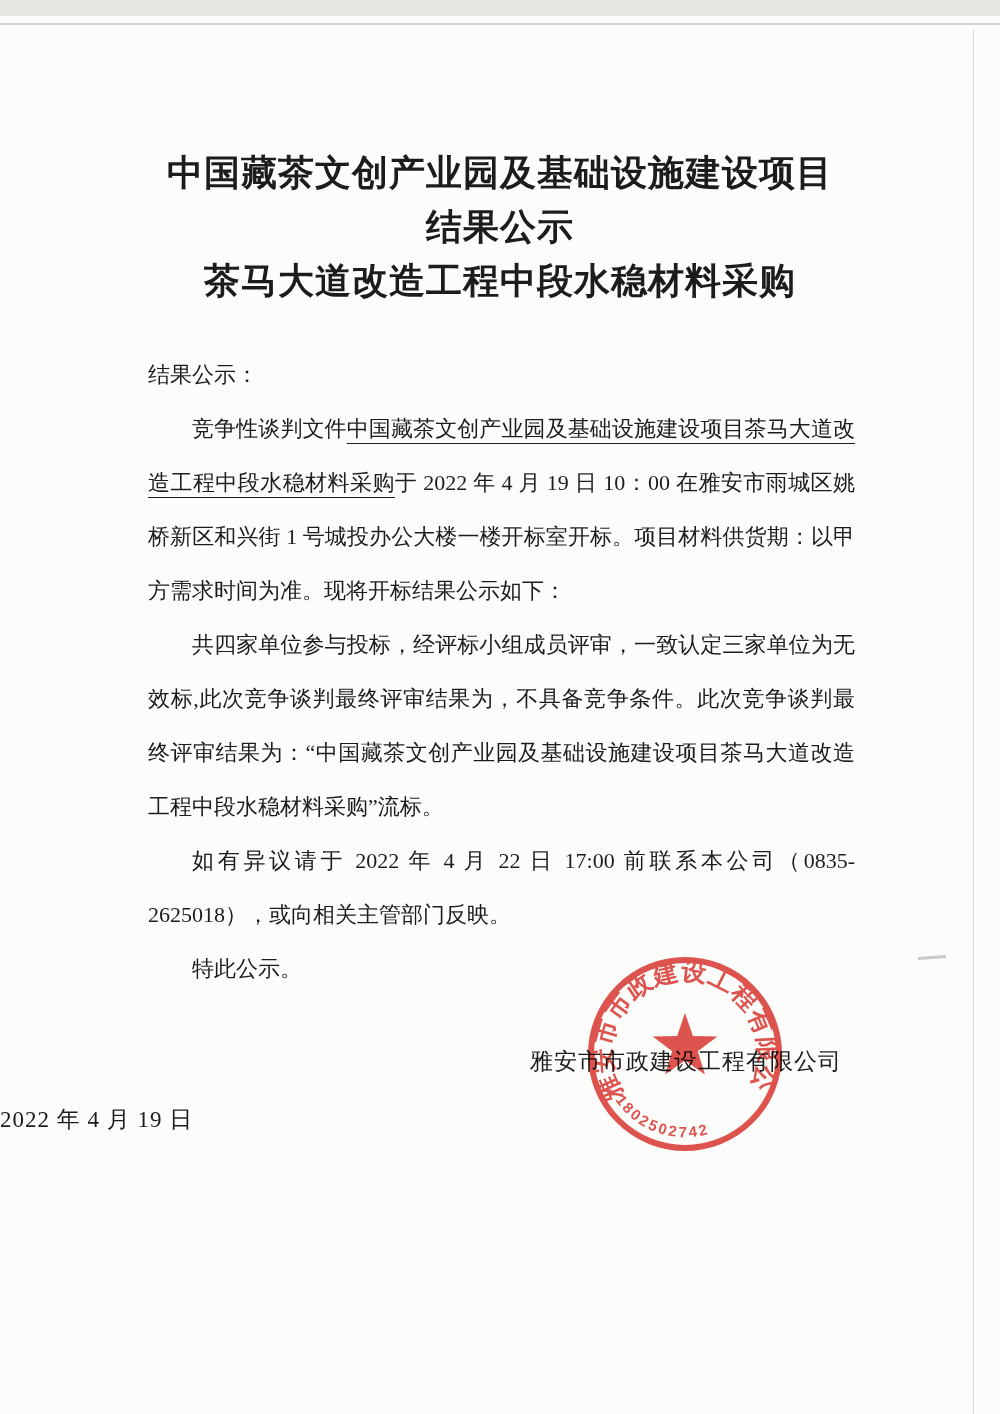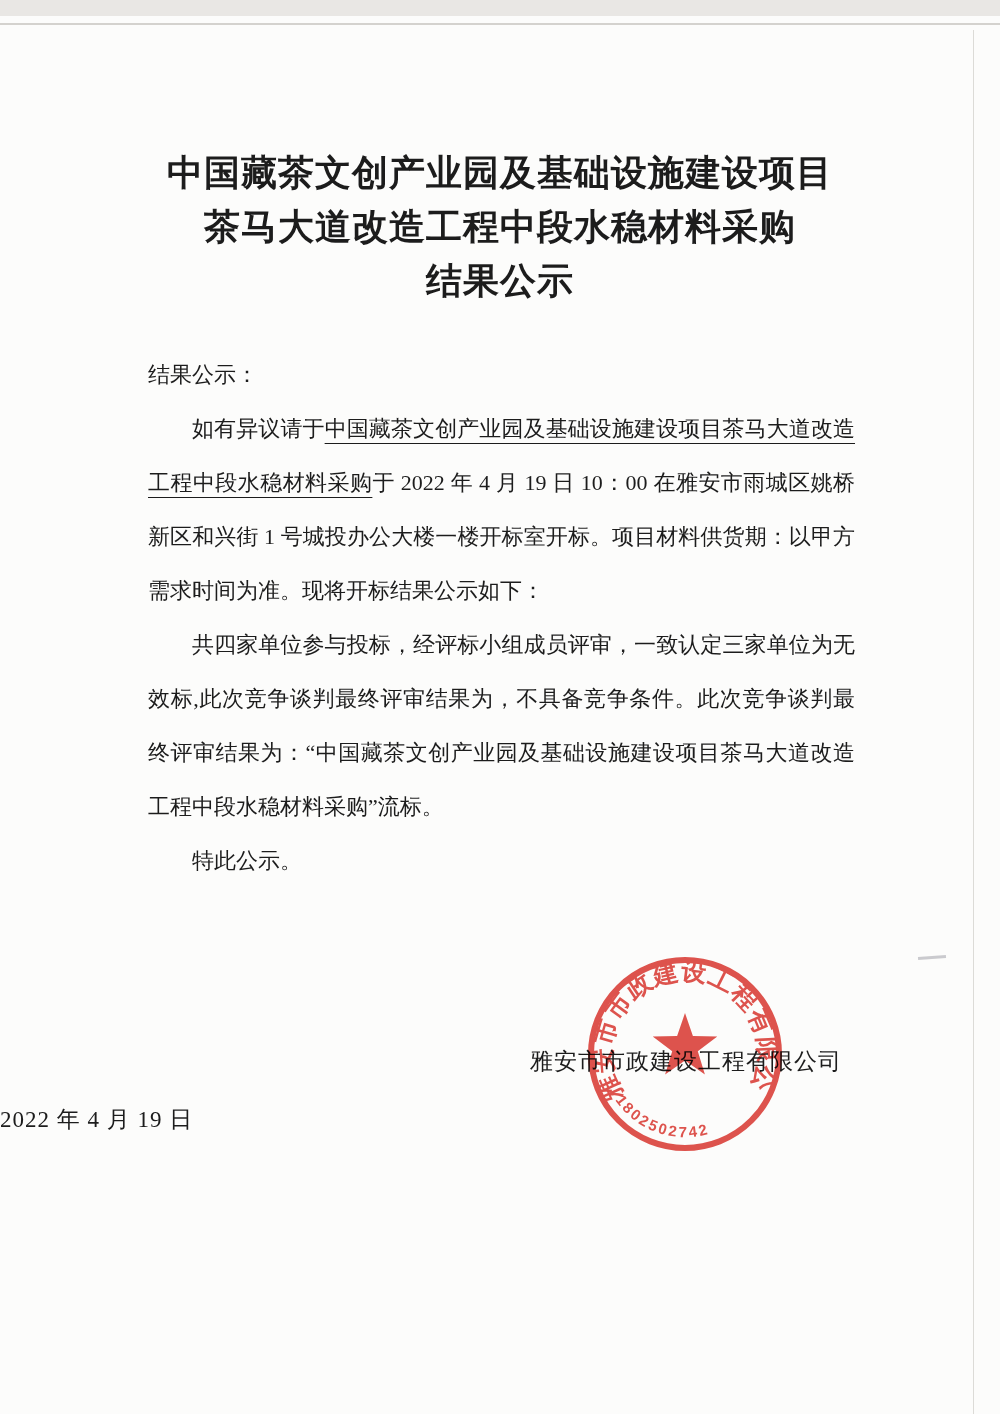--- a/index.html
+++ b/index.html
@@ -83,28 +83,29 @@
 <body>
 
 <div class="page">
 
   <div class="scan-top-edge"></div>
   <div class="scan-right-edge"></div>
   <div class="scan-smudge"></div>
 
   <div class="title-block">
     <div>中国藏茶文创产业园及基础设施建设项目</div>
+    <div>结果公示</div>
     <div>茶马大道改造工程中段水稳材料采购</div>
-    <div>结果公示</div>
   </div>
 
   <div class="body-block">
     <p>结果公示：</p>
-    <p class="para"><span>如有异议请于</span><span class="u-seg">中国藏茶文创产业园及基础设施建设项目茶马大道改造工程中段水稳材料采购</span><span>于 2022 年 4 月 19 日 10：00 在雅安市雨城区姚桥新区和兴街 1 号城投办公大楼一楼开标室开标。项目材料供货期：以甲方需求时间为准。现将开标结果公示如下：</span></p>
+    <p class="para"><span>竞争性谈判文件</span><span class="u-seg">中国藏茶文创产业园及基础设施建设项目茶马大道改造工程中段水稳材料采购</span><span>于 2022 年 4 月 19 日 10：00 在雅安市雨城区姚桥新区和兴街 1 号城投办公大楼一楼开标室开标。项目材料供货期：以甲方需求时间为准。现将开标结果公示如下：</span></p>
     <p class="para">共四家单位参与投标，经评标小组成员评审，一致认定三家单位为无效标,此次竞争谈判最终评审结果为，不具备竞争条件。此次竞争谈判最终评审结果为：“中国藏茶文创产业园及基础设施建设项目茶马大道改造工程中段水稳材料采购”流标。</p>
+    <p class="para">如有异议请于 2022 年 4 月 22 日 17:00 前联系本公司（0835-2625018），或向相关主管部门反映。</p>
     <p class="para">特此公示。</p>
   </div>
 
   <div class="sig-company">雅安市市政建设工程有限公司</div>
   <div class="sig-date">2022 年 4 月 19 日</div>
 
   <div class="seal-wrap">
     <svg width="220" height="220" viewBox="0 0 220 220">
       <defs>
         <path id="sealArcPath" d="M 49 152 A 74 74 0 1 1 171 152" fill="none"></path>

